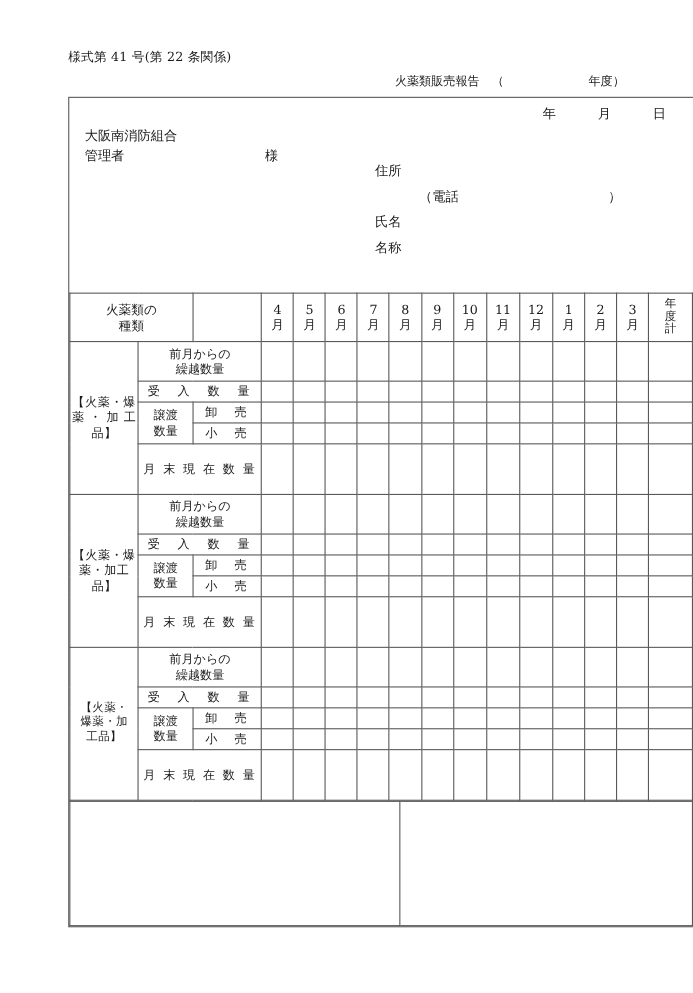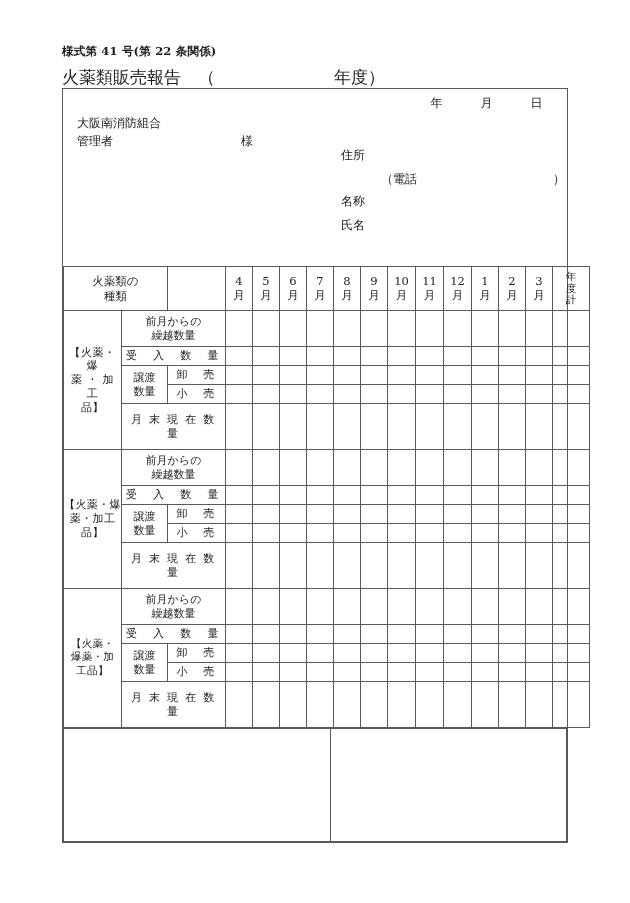--- a/index.html
+++ b/index.html
@@ -23,40 +23,39 @@
   }
 
   
   .form-no {
     position: absolute;
     left: 62px;
     top: 44px;
     font-size: 11.5px;
     letter-spacing: 0.2px;
     white-space: nowrap;
-    font-weight: bold;
   }
 
   
   .doc-title {
     position: absolute;
     left: 62px;
     top: 66px;
     width: 506px;
-    text-align: left;
-    font-size: 17px;
+    text-align: right;
+    font-size: 11px;
     white-space: pre;
   }
 
   
   .frame {
     position: absolute;
     left: 62px;
     top: 88px;
-    width: 506px;
+    width: 569px;
     border: 1px solid #595959;
     box-sizing: border-box;
   }
 
   
   .headblock {
     position: relative;
     height: 138px;
     box-sizing: border-box;
   }
@@ -181,24 +180,24 @@
 
       <div class="applicant">
         <div class="row">
           <span class="lbl">住所</span>
         </div>
         <div class="tel-row">
           <span class="tel-open">（電話</span>
           <span class="tel-close">）</span>
         </div>
         <div class="row">
-          <span class="lbl">名称</span>
+          <span class="lbl">氏名</span>
         </div>
         <div class="row">
-          <span class="lbl">氏名</span>
+          <span class="lbl">名称</span>
         </div>
       </div>
     </div>
 
     <table class="grid">
       <colgroup>
         <col style="width:58px">
         <col style="width:46px">
         <col style="width:58px">
         <col style="width:27px">

